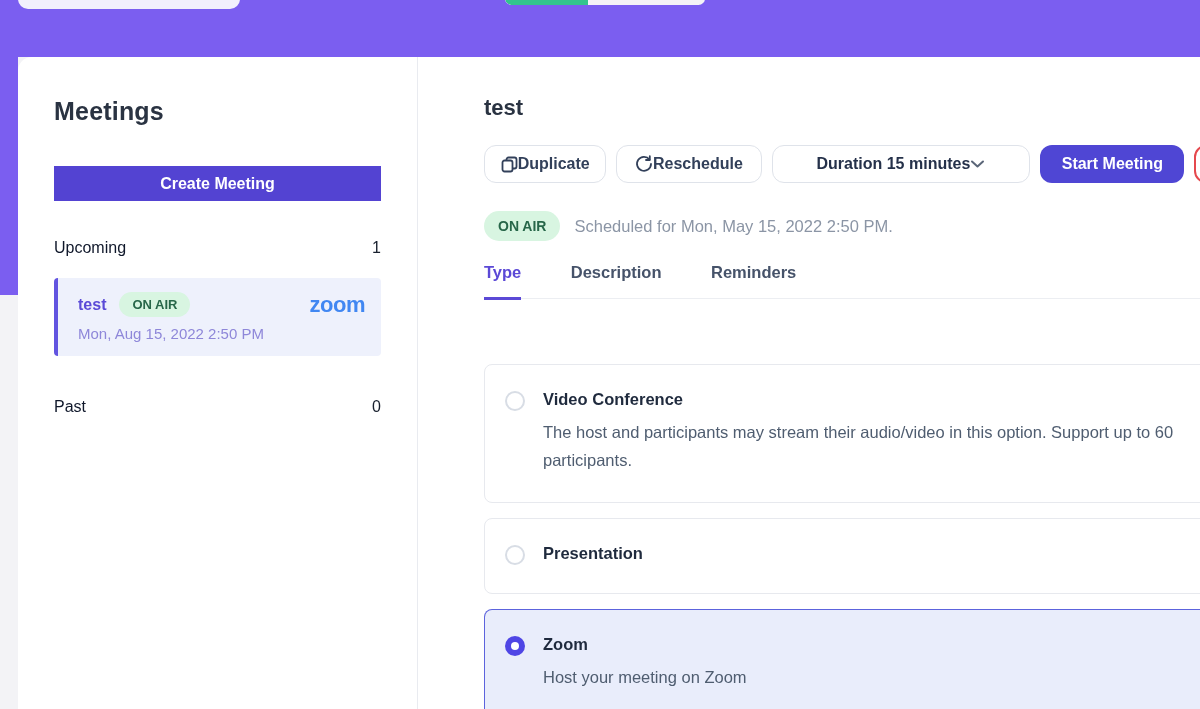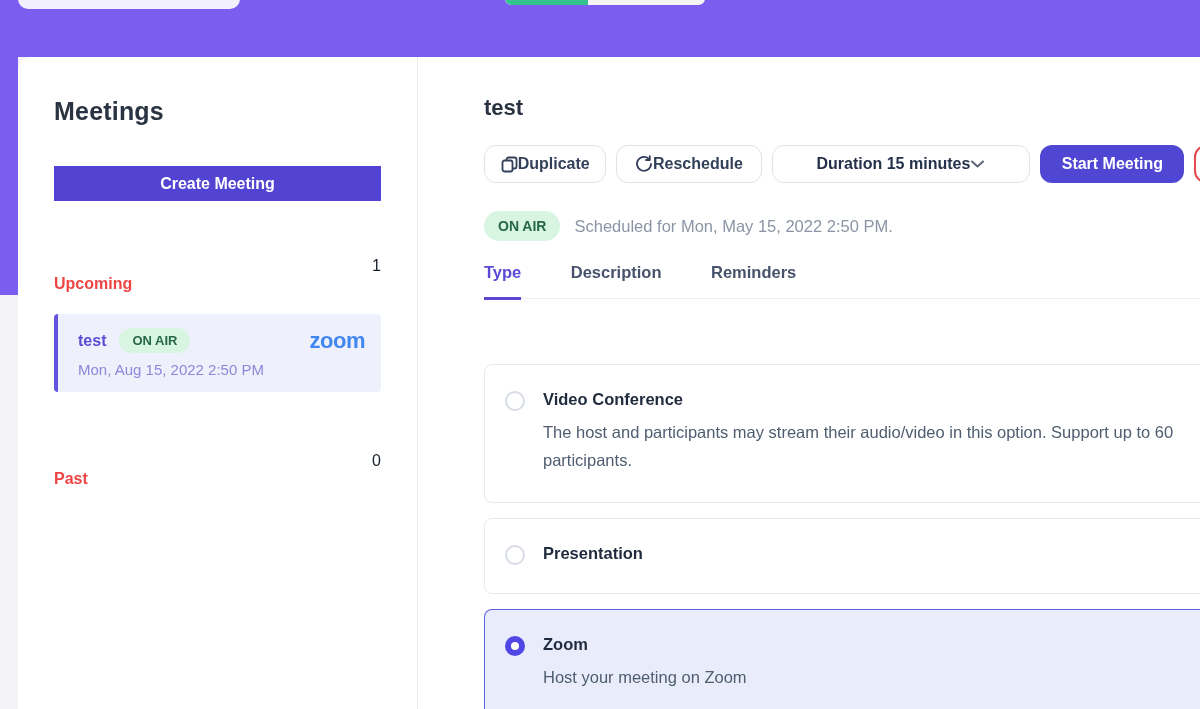--- a/index.html
+++ b/index.html
@@ -28,21 +28,21 @@
   .sidebar { position:absolute; left:0; top:0; width:400px; height:100%;
     border-right:1px solid #e9ebf0; padding:40px 20px 0 36px; }
   .sidebar-inner { width:327px; }
   .sb-title { font-size:25px; font-weight:700; color:#2a3342; letter-spacing:.2px; }
   .create-btn { display:flex; align-items:center; justify-content:center;
     margin-top:40px; width:100%; height:35px; background:#5343d2; color:#ffffff;
     border:none; border-radius:0; font-family:inherit; font-size:16px; font-weight:700; cursor:pointer; }
   .sb-section { display:flex; justify-content:space-between; align-items:center; font-size:16px; }
   .sb-section.upcoming { margin-top:38px; }
   .sb-section.past { margin-top:42px; }
-  .sb-section .lbl { font-weight:700; color:#ef4444;margin-top:36px; }
+  .sb-section .lbl { font-weight:400; color:#0f172a; }
   .sb-section .cnt { font-weight:500; color:#18202e; }
   .meeting-item { margin-top:21px; height:78px; background:#eef1fc;
     border-left:4px solid #6254e0; border-radius:4px; padding:14px 16px 0 20px; cursor:pointer; }
   .mi-row1 { display:flex; align-items:center; }
   .mi-name { color:#5b4bd7; font-weight:700; font-size:16px; }
   .pill { display:inline-flex; align-items:center; justify-content:center;
     background:#d8f5e1; color:#276749; border-radius:999px; font-weight:700; }
   .mi-pill { font-size:13px; padding:5px 13px; margin-left:13px; }
   .mi-spacer { flex:1; }
   .zoom-logo { color:#4187f2; font-weight:700; font-size:22px; letter-spacing:-0.5px; line-height:1; }

